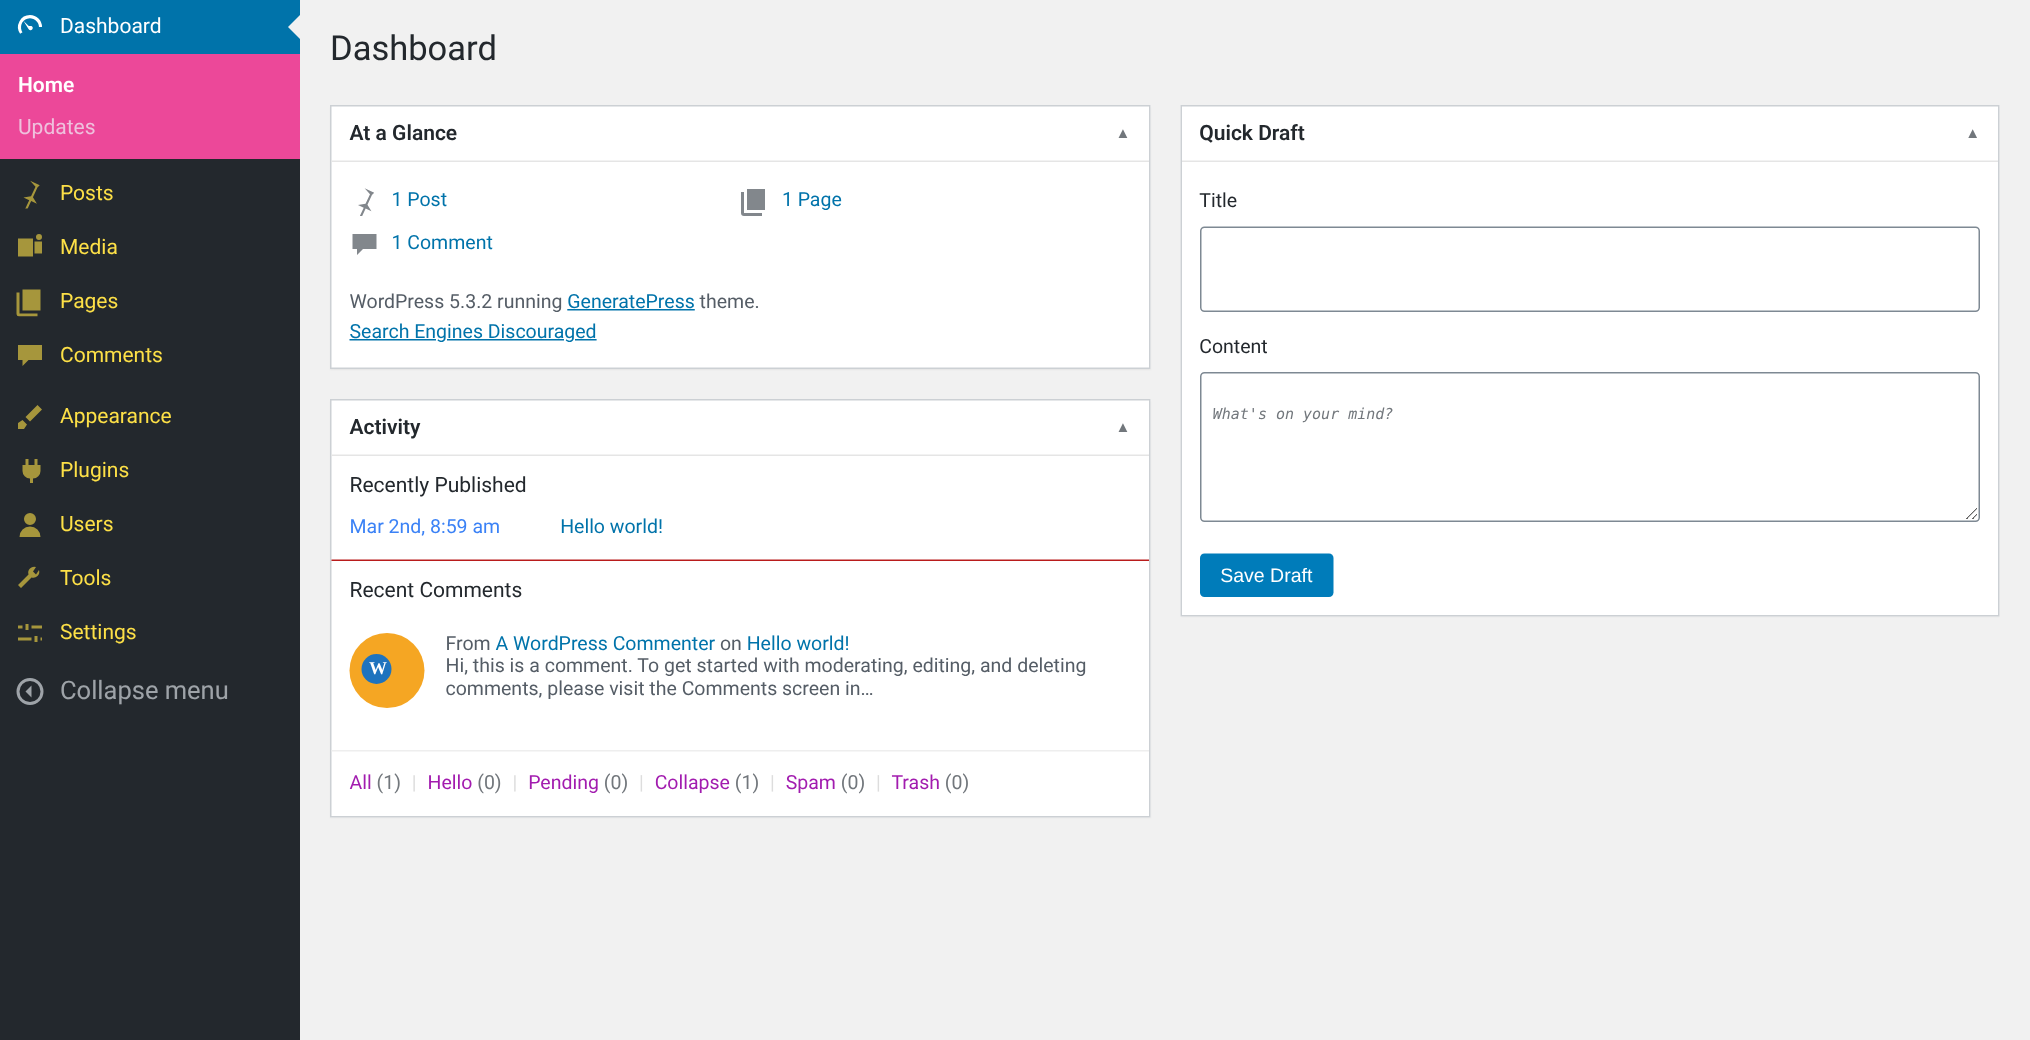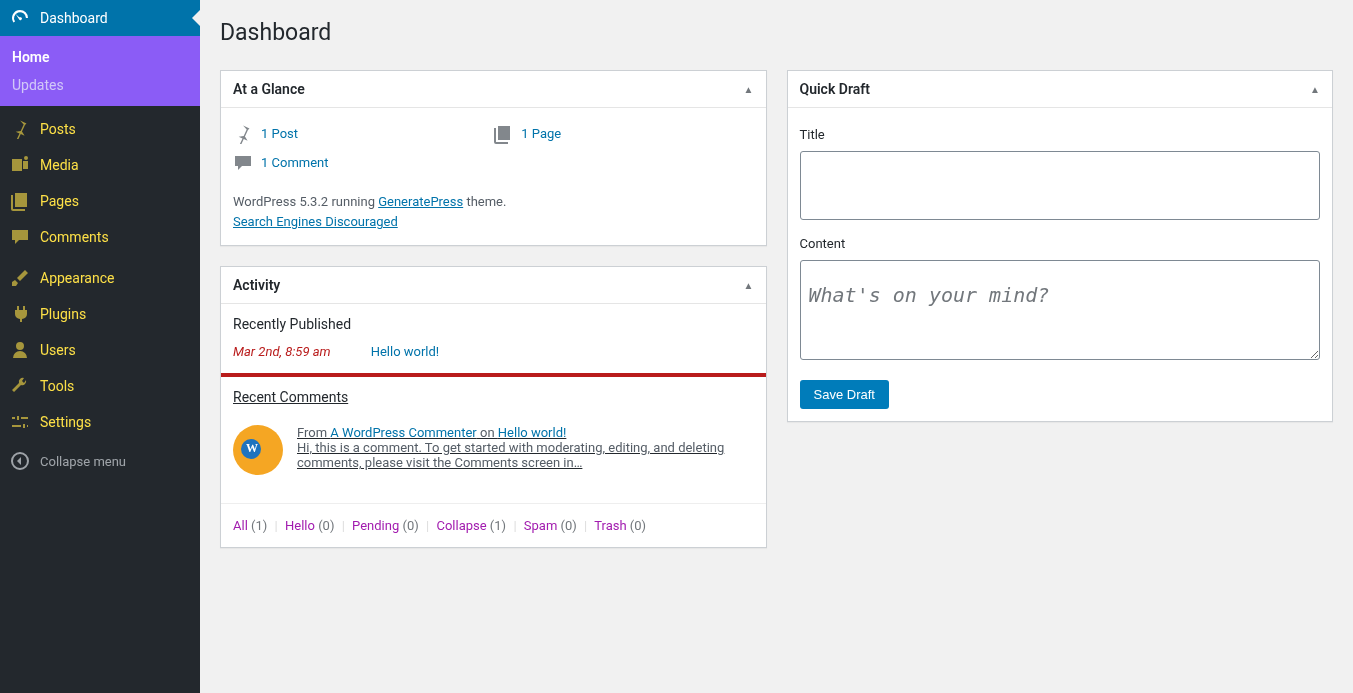--- a/index.html
+++ b/index.html
@@ -43,41 +43,41 @@
 #adminmenu .menu-item.current::after {
   content: '';
   position: absolute;
   right: 0;
   top: 50%;
   transform: translateY(-50%);
   border: 8px solid transparent;
   border-right-color: #f1f1f1;
 }
 #adminmenu .submenu {
-  background: #8b5cf6;
+  background: #ec4899;
   padding: 7px 0;
 }
 #adminmenu .submenu .sub-item {
   padding: 6px 12px;
   color: rgba(240,245,250,.7);
   font-size: 14px;
   cursor: pointer;
 }
 #adminmenu .submenu .sub-item.current {
   color: #fff;
   font-weight: 600;
 }
 #adminmenu .separator { height: 5px; }
 #adminmenu .collapse {
   display: flex;
   align-items: center;
   padding: 8px 10px;
   color: rgba(240,245,250,.6);
   cursor: pointer;
-  font-size: 13px;
+  font-size: 17px;
   margin-top: 3px;
 }
 #adminmenu .collapse .icon {
   width: 20px; height: 20px; margin-right: 10px;
   display: flex; align-items: center; justify-content: center;
 }
 #wpbody {
   margin-left: 200px;
   padding: 10px 20px 20px 20px;
 }
@@ -150,25 +150,24 @@
   font-size: 14px;
   font-weight: 400;
   padding: 12px 12px 6px 12px;
   color: #23282d;
 }
 #activity .published-row {
   display: flex;
   padding: 6px 12px 14px 12px;
   gap: 40px;
 }
-#activity .published-row .date { color: #b91c1c; font-style: italic; }
+#activity .published-row .date { color: #3b82f6; }
 #activity .published-row a { color: #0073aa; text-decoration: none; }
 #activity .comment-wrap {
-  border-top: 4px solid #b91c1c;
-  text-decoration: underline;
+  border-top: 1px solid #b91c1c;
 }
 #activity .comment-item {
   display: flex;
   gap: 14px;
   padding: 14px 12px 28px 12px;
 }
 .avatar {
   width: 50px; height: 50px;
   background: #f5a623;
   border-radius: 50%;
@@ -206,21 +205,21 @@
 #quickdraft label {
   display: block;
   margin: 5px 0 5px 0;
   color: #23282d;
 }
 #quickdraft input[type=text], #quickdraft textarea {
   width: 100%;
   padding: 22px 8px;
   border: 1px solid #7e8993;
   border-radius: 3px;
-  font-size: 20px;
+  font-size: 10px;
   box-shadow: 0 0 0 transparent;
 }
 #quickdraft textarea {
   height: 100px;
   resize: vertical;
 }
 #quickdraft textarea::placeholder { color: #72777c; font-style: italic; }
 #quickdraft .button {
   display: inline-block;
   background: #007cba;

